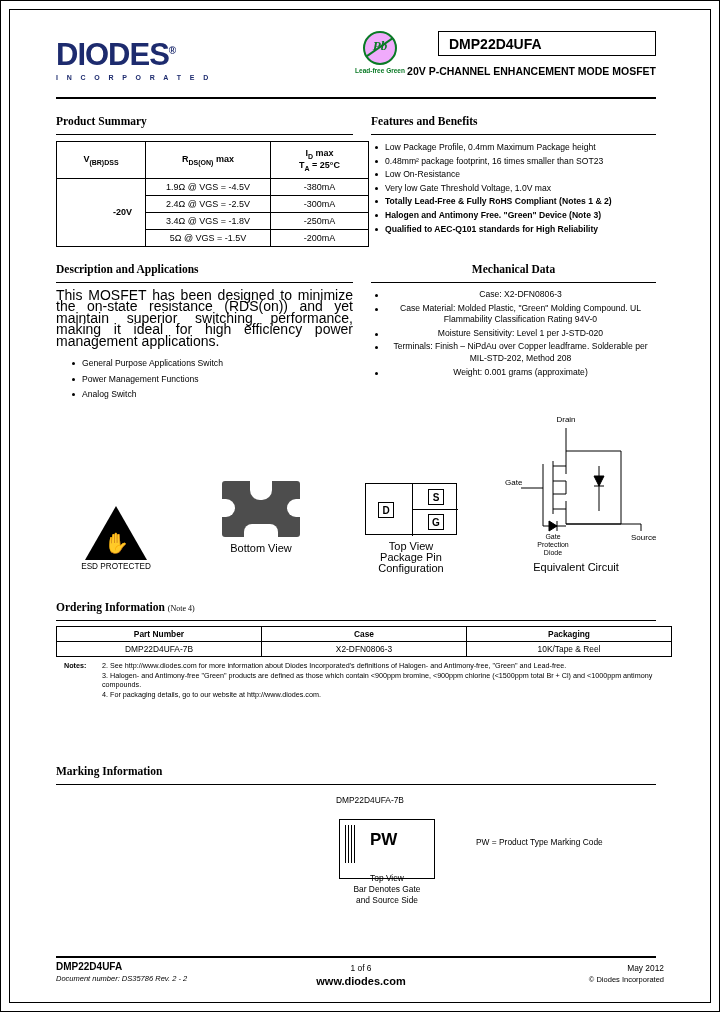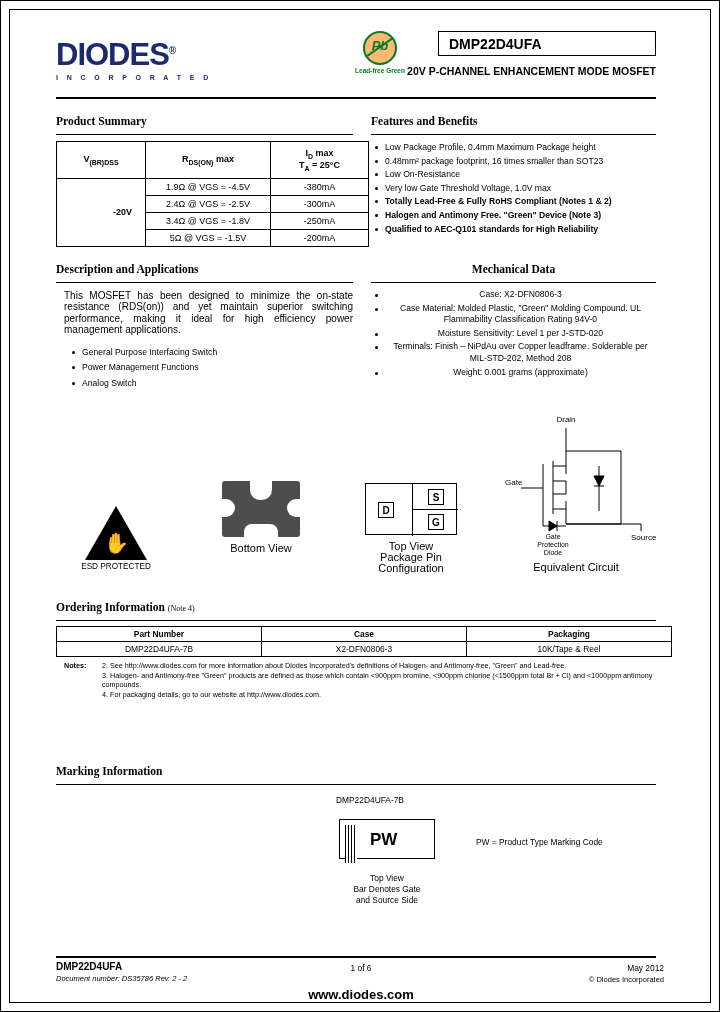--- a/index.html
+++ b/index.html
@@ -27,21 +27,21 @@
     font-family:"Liberation Sans", sans-serif;
     font-weight:bold;font-size:31px;letter-spacing:-1px;color:#1d2b6e;
   }
   .logo .inc{
     font-size:7px;letter-spacing:3.4px;color:#1d2b6e;font-weight:bold;margin-top:1px;
   }
   .logo .reg{font-size:10px;vertical-align:super;}
   .pbfree{position:absolute;left:284px;top:0px;width:80px;text-align:center;}
   .pbcircle{
     width:30px;height:30px;border-radius:50%;
-    border:2px solid #0a7a26;margin:0 auto;position:relative;background:#fdba74;
+    border:2px solid #0a7a26;margin:0 auto;position:relative;background:#f0abfc;font-family:Liberation Serif, serif;
   }
   .pbcircle .pbtxt{
     position:absolute;left:0;top:5px;width:100%;text-align:center;
     font-size:13px;font-weight:bold;color:#0a7a26;font-style:italic;
   }
   .pbcircle .slash{
     position:absolute;left:-1px;top:13px;width:32px;height:2px;background:#0a7a26;
     transform:rotate(-35deg);
   }
   .pbfree .lf{font-size:6.5px;font-weight:bold;color:#0a7a26;margin-top:2px;}
@@ -84,21 +84,21 @@
     position:relative;padding-left:14px;font-size:8.6px;line-height:12.6px;margin-bottom:1px;
   }
   ul.bul li:before{
     content:"";position:absolute;left:4px;top:5px;width:3px;height:3px;background:#000;border-radius:50%;
   }
   ul.bul li.b{font-weight:bold;}
 
   
   #description{left:55px;top:262px;width:297px;}
   #description p{
-    font-size:10px;line-height:11.4px;margin:7px 0 0 8px;text-align:justify;
+    font-size:14px;line-height:11.4px;margin:7px 0 0 0;text-align:justify;
   }
   #description ul.bul{margin-top:10px;}
   #description ul.bul li{font-size:8.6px;padding-left:26px;margin-bottom:3px;}
   #description ul.bul li:before{left:16px;}
 
   
   #mechanical{left:370px;top:262px;width:285px;text-align:center;}
   #mechanical ul.bul li{line-height:11.6px;margin-bottom:2px;}
   .cap{font-size:11px;text-align:center;line-height:11px;}
 
@@ -158,38 +158,38 @@
   .notes{position:absolute;left:55px;top:660px;width:600px;font-size:7.2px;line-height:9.6px;}
   .notes .lab{position:absolute;left:8px;top:0;font-weight:bold;}
   .notes ol{margin:0 0 0 46px;padding:0;list-style:none;}
   .notes ol li{margin-bottom:0px;}
 
   
   #marking{left:55px;top:740px;width:600px;margin-top:24px;}
   .markfig{position:absolute;left:55px;top:780px;width:600px;}
   .markcode{position:absolute;left:280px;top:14px;font-size:8.4px;}
   .markbox{
-    position:absolute;left:283px;top:38px;width:96px;height:40px;border:1px solid #000;box-sizing:border-box;
+    position:absolute;left:283px;top:38px;width:96px;height:60px;border:1px solid #000;box-sizing:border-box;
   }
   .markbox .bar{
     position:absolute;left:5px;top:5px;width:12px;height:38px;
     background:repeating-linear-gradient(90deg,#000 0 1px,#fff 1px 3px);
   }
   .markbox .pw{
     position:absolute;left:30px;top:10px;font-size:17px;font-weight:bold;
   }
   .markeq{position:absolute;left:420px;top:56px;font-size:8.4px;}
   .markcap{position:absolute;left:283px;top:92px;width:96px;text-align:center;font-size:8.4px;line-height:11px;}
 
   
   .frule{position:absolute;left:55px;top:955px;width:600px;height:2px;background:#000;}
   .ftl{position:absolute;left:55px;top:960px;font-size:10px;font-weight:bold;}
   .ftl .doc{font-size:7.5px;font-weight:normal;font-style:italic;display:block;margin-top:2px;}
   .ftc{position:absolute;left:0;top:962px;width:720px;text-align:center;font-size:8.4px;}
-  .ftc .site{font-weight:bold;font-size:13px;display:block;margin-top:14px;}
+  .ftc .site{font-weight:bold;font-size:11px;display:block;margin-top:2px;}
   .ftr{position:absolute;right:55px;top:962px;text-align:right;font-size:8.4px;}
   .ftr .cp{font-size:7.5px;display:block;margin-top:2px;}
 </style>
 </head>
 <body>
 
 <div class="page">
 <div class="inner"></div>
 
   <div class="hdr">
@@ -253,21 +253,21 @@
       <li class="b">Totally Lead-Free &amp; Fully RoHS Compliant (Notes 1 &amp; 2)</li>
       <li class="b">Halogen and Antimony Free. "Green" Device (Note 3)</li>
       <li class="b">Qualified to AEC-Q101 standards for High Reliability</li>
     </ul>
   </div>
 
   <div class="sec" id="description">
     <h2>Description and Applications</h2>
     <p>This MOSFET has been designed to minimize the on-state resistance (RDS(on)) and yet maintain superior switching performance, making it ideal for high efficiency power management applications.</p>
     <ul class="bul">
-      <li>General Purpose Interfacing Switch</li>
+      <li>General Purpose Applications Switch</li>
       <li>Power Management Functions</li>
       <li>Analog Switch</li>
     </ul>
   </div>
 
   <div class="sec" id="mechanical">
     <h2>Mechanical Data</h2>
     <ul class="bul">
       <li>Case: X2-DFN0806-3</li>
       <li>Case Material: Molded Plastic, "Green" Molding Compound. UL Flammability Classification Rating 94V-0</li>

